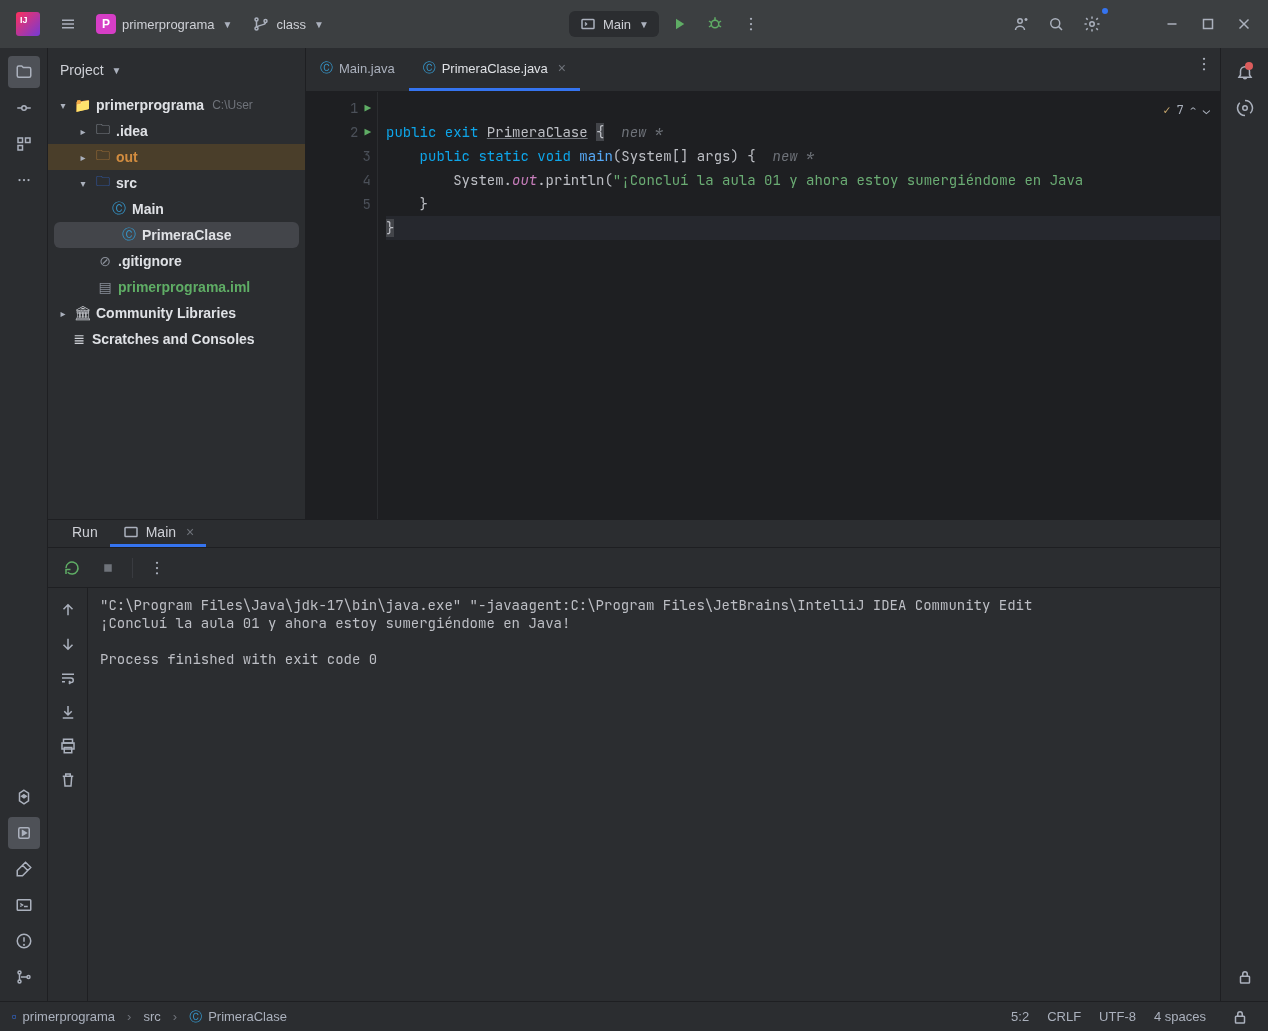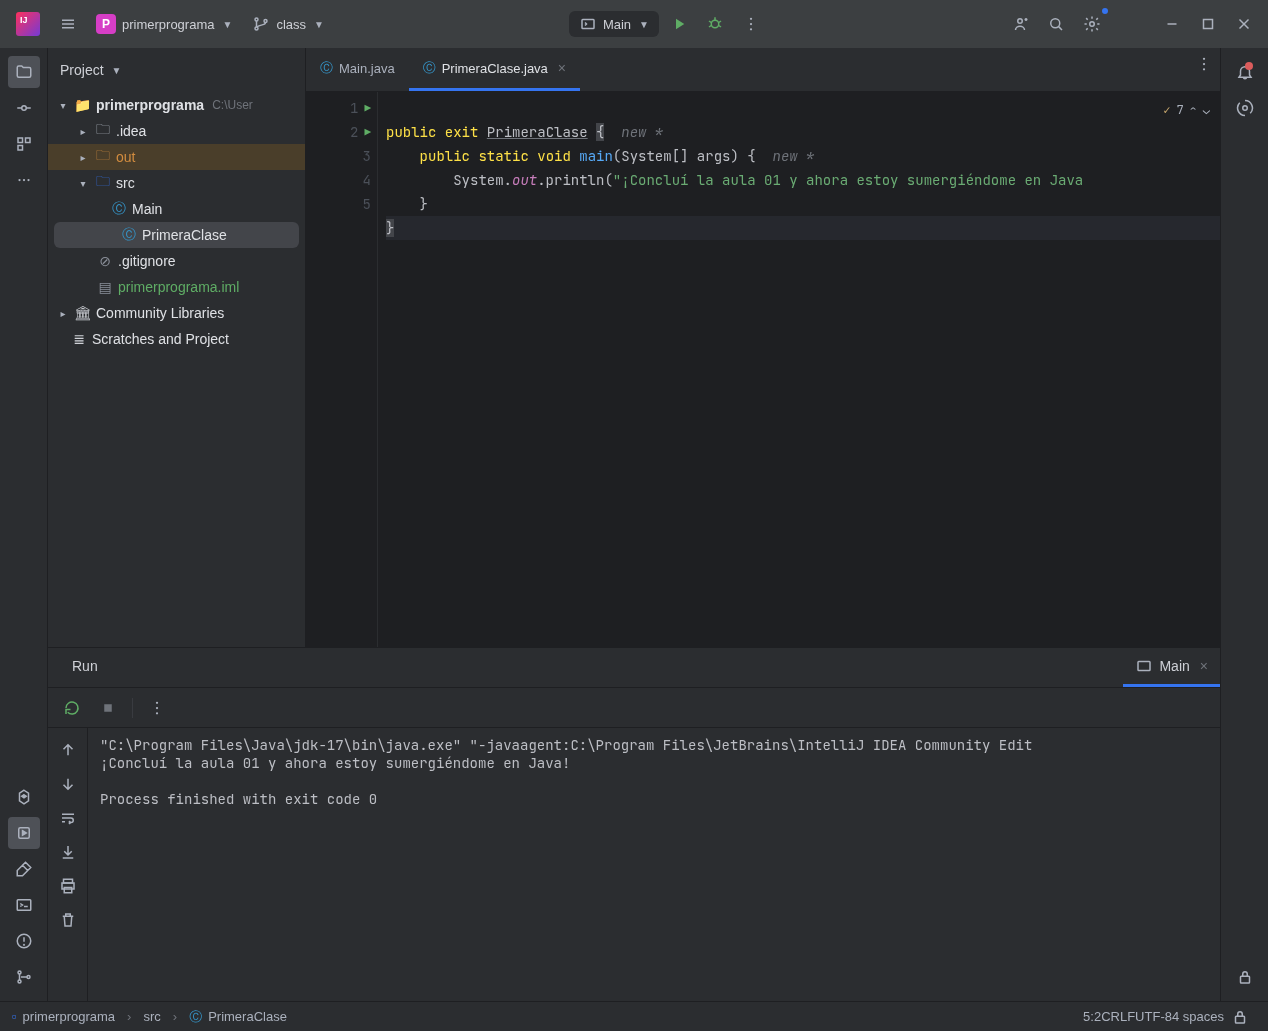--- a/index.html
+++ b/index.html
@@ -92,21 +92,21 @@
   width: 8px; height: 8px; background: #db5c5c; border-radius: 50%;
 }
 .center-col {
   flex: 1;
   display: flex;
   flex-direction: column;
   overflow: hidden;
 }
 .upper-split {
   display: flex;
-  height: 600px;
+  height: 472px;
   border-bottom: 1px solid #1e1f22;
 }
 .project-panel {
   width: 258px;
   background: #2b2d30;
   border-right: 1px solid #1e1f22;
   display: flex;
   flex-direction: column;
 }
 .panel-header {
@@ -128,21 +128,21 @@
   gap: 4px;
   white-space: nowrap;
 }
 .tree-row.selected { background: #43454a; border-radius: 6px; margin: 0 6px; padding-left: 2px;}
 .tree-row.hl { background: #4a3e2a; }
 .tree-row .arrow { width: 14px; text-align: center; color: #abb1bd; font-size: 10px;}
 .tree-row .ticon { width: 18px; text-align: center;}
 .folder { color: #b7bec9; }
 .folder-orange { color: #d28c3f; }
 .java-c { color: #3592c4; }
-.tree-row .label { color: #dfe1e5; }
+.tree-row .label { color: #dfe1e5; font-weight: bold; }
 .tree-row .meta { color: #6f737a; margin-left: 4px; font-size: 12px;}
 .editor-area {
   flex: 1;
   background: #1e1f22;
   display: flex;
   flex-direction: column;
 }
 .editor-tabs {
   height: 44px;
   display: flex;
@@ -182,45 +182,44 @@
 }
 .gutter .ln { height: 24px; display:flex; justify-content:flex-end; align-items:center; gap:6px;}
 .gutter .run-tri { color: #5fad65; font-size: 11px; }
 .code {
   flex: 1;
   padding: 4px 0 0 8px;
   color: #bcbec4;
   white-space: pre;
   overflow: auto;
 }
-.kw { color: #fde047; }
+.kw { color: #0ea5e9; }
 .cls { color: #bcbec4; text-decoration: underline; text-decoration-color: #6f737a;}
 .fn { color: #56a8f5; }
 .str { color: #6aab73; }
 .ital { font-style: italic; color: #c77dbb; }
 .hint { color: #6f737a; font-style: italic; }
 .current-line { background: #26282e; display: inline-block; width: 100%; }
 .inspect-widget {
   position: absolute; top: 6px; right: 10px;
   display: flex; align-items: center; gap: 6px;
   color: #abb1bd; font-size: 12px;
 }
 .warn-check { color: #c9a96e; }
 .run-panel {
   flex: 1;
   background: #2b2d30;
   display: flex;
   flex-direction: column;
 }
 .run-tabs {
-  height: 40px;
+  height: 28px;
   display: flex; align-items: stretch;
   border-bottom: 1px solid #1e1f22;
   padding-left: 12px;
-  justify-content: space-between;
 }
 .rtab {
   display: flex; align-items: center; gap: 6px;
   padding: 0 12px; font-size: 14px;
   border-bottom: 3px solid transparent;
 }
 .rtab.active { border-bottom: 3px solid #3574f0; }
 .run-toolbar {
   height: 40px;
   display: flex; align-items: center;
@@ -250,21 +249,21 @@
   height: 30px;
   background: #2b2d30;
   border-top: 1px solid #1e1f22;
   display: flex; align-items: center;
   padding: 0 12px;
   font-size: 13px;
   color: #abb1bd;
 }
 .statusbar .crumb { display: flex; align-items: center; gap: 6px; }
 .statusbar .sep { color: #6f737a; margin: 0 6px; }
-.sgroup { }
+.sgroup { margin-left: 18px; }
 svg { width: 18px; height: 18px; }
 .left-bottom { margin-top: auto; margin-bottom: 8px; display:flex; flex-direction:column; gap:4px; align-items:center;}
 .settings-dot { position: relative; }
 .settings-dot::after { content:""; position:absolute; top:0; right:0; width:6px; height:6px; background:#3574f0; border-radius:50%; }
 .branch-dot { position: relative; }
 </style>
 </head>
 <body>
 
 <div class="titlebar">
@@ -480,21 +479,21 @@
             <span class="ticon" style="color:#8a8f99">▤</span>
             <span class="label" style="color:#5fad65">primerprograma.iml</span>
           </div>
           <div class="tree-row" style="padding-left:8px">
             <span class="arrow">▸</span>
               <span class="ticon">🏛</span>
             <span class="label">Community Libraries</span>
           </div>
           <div class="tree-row" style="padding-left:22px">
             <span class="ticon">≣</span>
-            <span class="label">Scratches and Project</span>
+            <span class="label">Scratches and Consoles</span>
           </div>
         </div>
       </div>
 
       <div class="editor-area">
         <div class="editor-tabs">
           <div class="etab">
             <span class="java-c">Ⓒ</span>
             <span>Main.java</span>
           </div>

